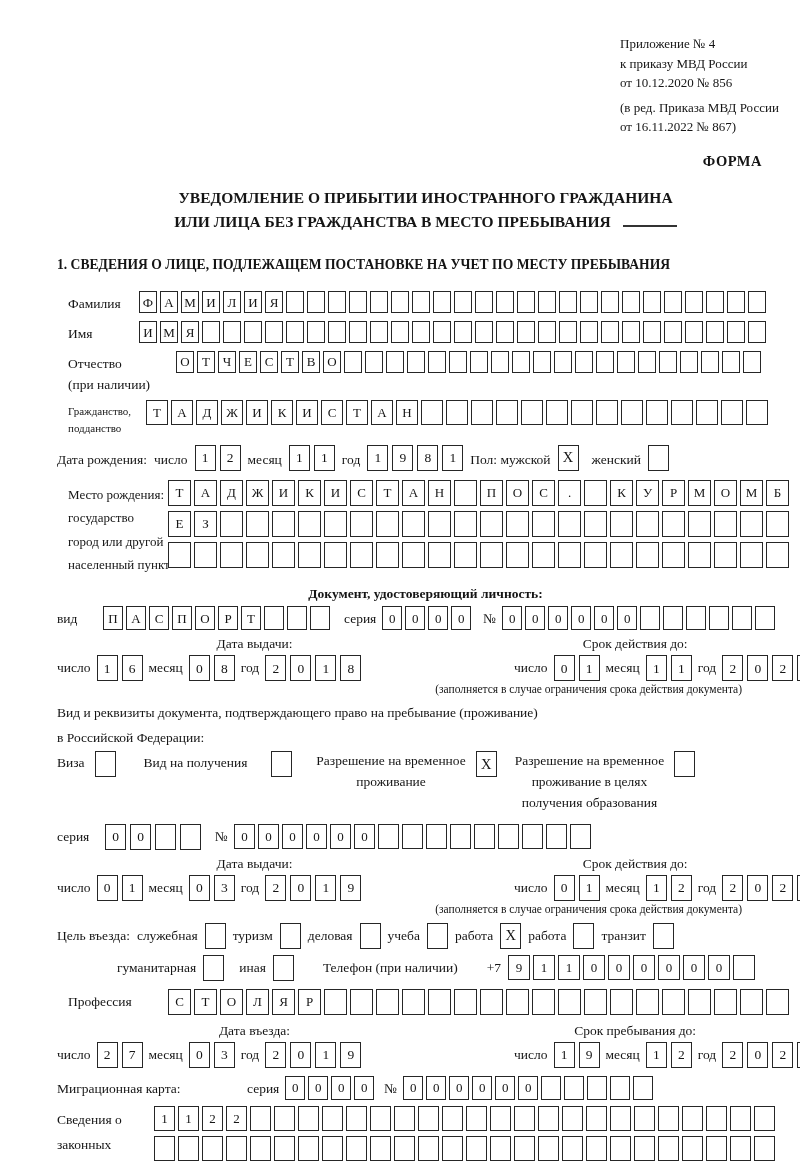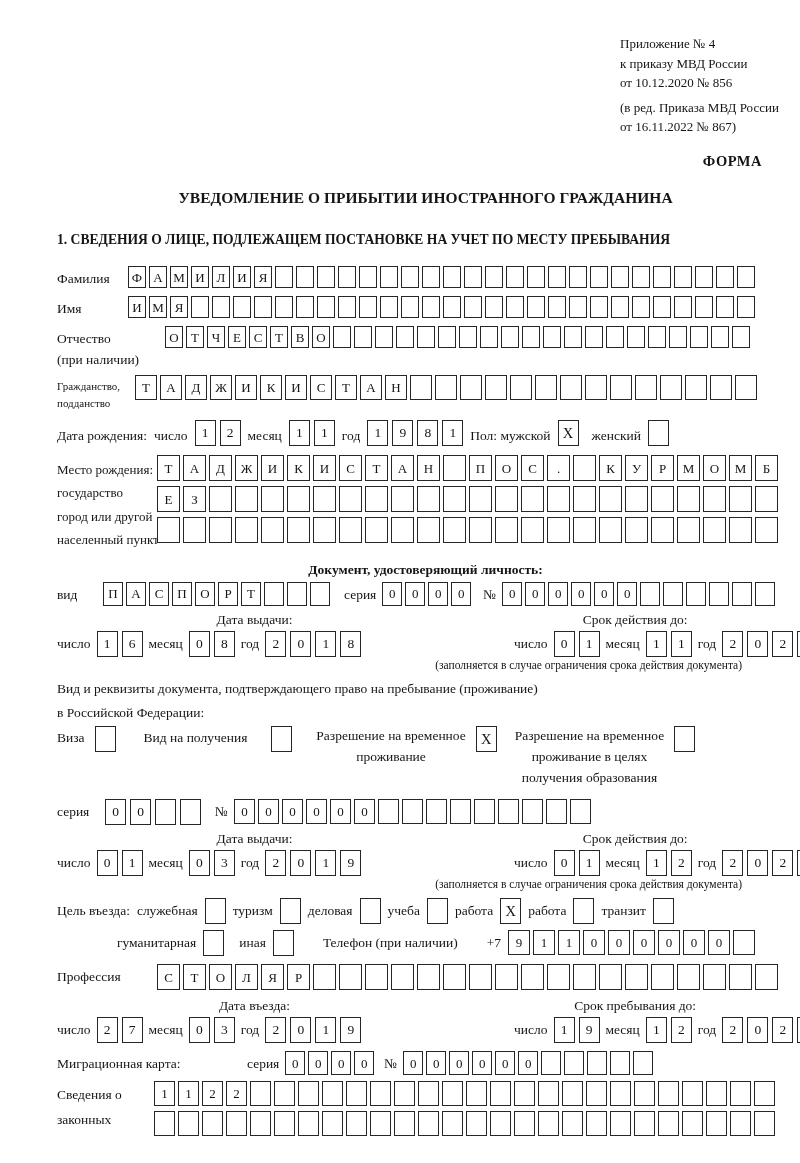--- a/index.html
+++ b/index.html
@@ -17,21 +17,21 @@
   .forma { text-align:right; padding-right:32px; font-weight:bold; font-size:14.5px; margin-top:16px; letter-spacing:.5px; }
 
   
   .title { text-align:center; font-weight:bold; font-size:15.5px; line-height:1.6; margin-top:16px; }
   .uline { display:inline-block; width:54px; border-bottom:2px solid #333; margin-left:12px; height:12px; }
 
   .sec1 { font-weight:bold; font-size:13.6px; margin-top:22px; margin-bottom:18px; white-space:nowrap; }
 
   
   .frow { display:flex; align-items:flex-start; white-space:nowrap; }
-  .lbl { font-size:13.5px; padding-top:3px; line-height:1.55; }
+  .lbl { font-size:13.5px; padding-top:3px; line-height:1.55;margin-left:11px; }
   .lblcol { flex:0 0 auto; }
 
   
   .bxrow { display:flex; }
   .bx {
     border:1.6px solid #262626; display:flex; align-items:center; justify-content:center;
     font-size:13px; line-height:1; flex:0 0 auto; background:#fff;
   }
   .bw18 .bx { width:18px; height:22px; margin-right:3px; }
   .bw20 .bx { width:20px; height:24px; margin-right:3px; }
@@ -88,20 +88,23 @@
     <div>к приказу МВД России</div>
     <div>от 10.12.2020 № 856</div>
     <div class="amend">(в ред. Приказа МВД России</div>
     <div>от 16.11.2022 № 867)</div>
   </div>
 
   <div class="forma">ФОРМА</div>
 
   <div class="title">
     <div>УВЕДОМЛЕНИЕ О ПРИБЫТИИ ИНОСТРАННОГО ГРАЖДАНИНА</div>
+    <div>
+      <span>ИЛИ ЛИЦА БЕЗ ГРАЖДАНСТВА В МЕСТО ПРЕБЫВАНИЯ</span><span class="uline"></span>
+    </div>
   </div>
 
   <div class="sec1">1. СВЕДЕНИЯ О ЛИЦЕ, ПОДЛЕЖАЩЕМ ПОСТАНОВКЕ НА УЧЕТ ПО МЕСТУ ПРЕБЫВАНИЯ</div>
 
   <div class="frow" style="margin-bottom:6px;">
     <div class="lbl lblcol" style="width:71px;">Фамилия</div>
     <div class="bxrow bw18">
         <span class="bx">Ф</span>
         <span class="bx">А</span>
         <span class="bx">М</span>

